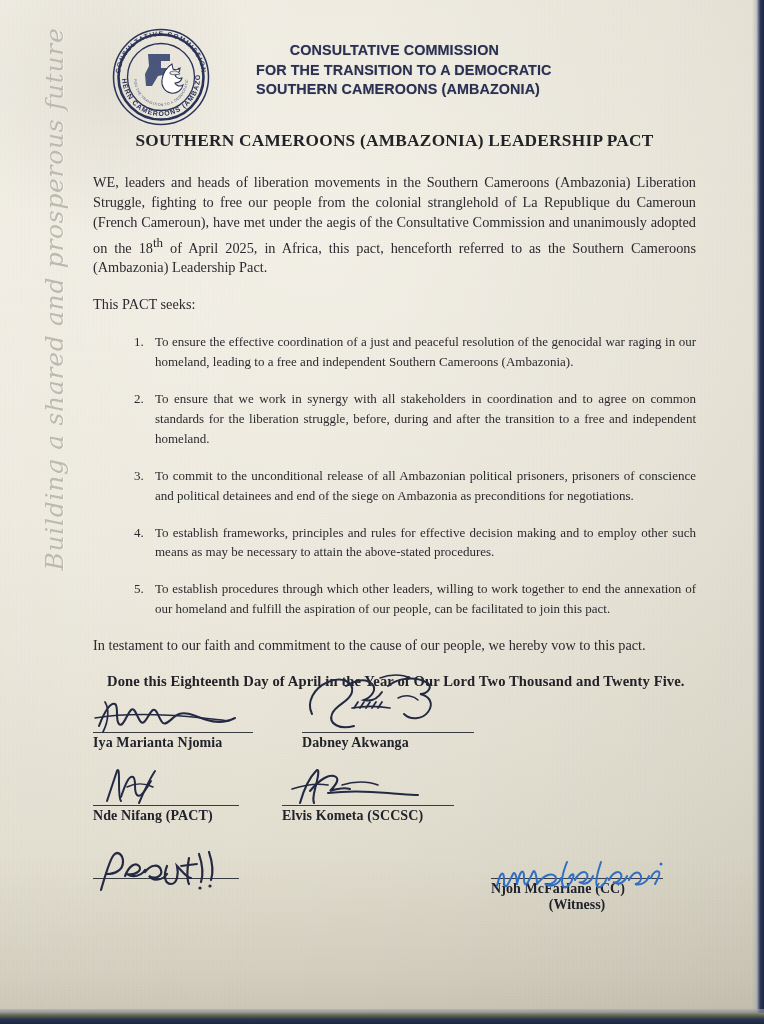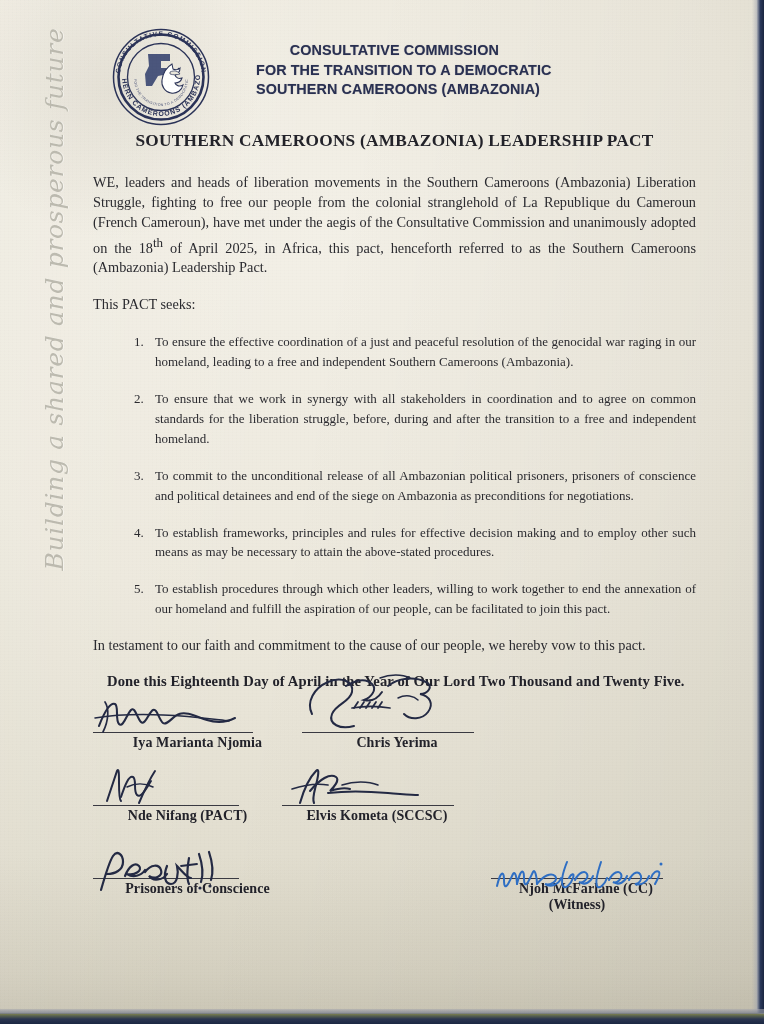--- a/index.html
+++ b/index.html
@@ -211,21 +211,20 @@
   .sig-rule.w1 { width: 160px; }
   .sig-rule.w2 { width: 168px; }
   .sig-rule.w3 { width: 172px; }
   .sig-rule.w4 { width: 146px; }
   .sig-name {
     font-size: 14px;
     font-weight: bold;
     color: #23232b;
     letter-spacing: .1px;
     white-space: nowrap;
-    text-align: center;
   }
   .sig-sub {
     font-size: 14px;
     font-weight: bold;
     color: #23232b;
     text-align: center;
     width: 172px;
   }
 
   
@@ -339,21 +338,21 @@
             <path d="M10,42 C4,30 12,16 26,10 C40,4 52,10 50,20 C48,30 34,32 30,42 C26,52 38,58 52,54" stroke-width="2" stroke-linecap="round"></path>
             <path d="M44,14 C54,8 64,6 70,12 C76,18 68,26 62,28 C70,30 76,26 80,20" stroke-width="2" stroke-linecap="round"></path>
             <path d="M52,36 L56,30 M58,36 L62,30 M64,36 L68,30 M70,36 L74,30 M76,36 L80,30" stroke-width="1.8" stroke-linecap="round"></path>
             <path d="M50,36 C62,34 76,34 88,36" stroke-width="1.7" stroke-linecap="round"></path>
             <path d="M86,14 C96,6 112,4 124,10 C132,14 126,22 118,22 C128,24 132,32 126,40 C120,48 108,48 102,42" stroke-width="2" stroke-linecap="round"></path>
             <path d="M96,26 C104,22 112,24 116,28" stroke-width="1.5" stroke-linecap="round"></path>
             <path d="M78,6 C88,2 100,2 108,6" stroke-width="1.5" stroke-linecap="round"></path>
           </svg>
         </div>
         <div class="sig-rule w3"></div>
-        <div class="sig-name">Chris Yerima</div>
+        <div class="sig-name">Dabney Akwanga</div>
       </div>
     </div>
 
     <div class="sig-row">
 
 
       <div class="sig-cell c2">
         <div class="ink">
           <svg width="110" height="40" viewBox="0 0 110 40">
             <path d="M14,34 C18,22 22,10 24,4 C26,0 26,8 26,16 C26,24 26,32 28,34" stroke-width="2" stroke-linecap="round"></path>
@@ -391,21 +390,20 @@
             <path d="M52,22 C58,14 66,14 68,20 C70,26 62,30 56,26 C60,32 70,30 74,24" stroke-width="2.2" stroke-linecap="round"></path>
             <path d="M74,16 C70,26 72,34 78,34 C84,34 86,24 84,16 C90,22 94,28 98,28" stroke-width="2.2" stroke-linecap="round"></path>
             <path d="M96,8 C94,20 94,30 96,34" stroke-width="2.2" stroke-linecap="round"></path>
             <path d="M88,16 L104,14" stroke-width="1.8" stroke-linecap="round"></path>
             <path d="M106,4 C110,16 110,26 108,32 M116,2 C120,14 120,24 118,30" stroke-width="2.2" stroke-linecap="round"></path>
             <circle cx="107" cy="38" r="1.6" fill="#242a44"></circle>
             <circle cx="117" cy="36" r="1.6" fill="#242a44"></circle>
           </svg>
         </div>
         <div class="sig-rule w4"></div>
-        <div class="sig-name">Prisoners of Conscience</div>
       </div>
 
       <div class="sig-cell c2"></div>
 
       <div class="sig-cell c3">
         <div class="ink blue">
           <svg width="178" height="40" viewBox="0 0 178 40">
             <path d="M6,30 C8,22 10,16 12,18 C14,20 12,28 14,30 C16,32 20,22 22,18 C24,14 26,22 26,28" stroke-width="2" stroke-linecap="round"></path>
             <path d="M26,28 C28,20 30,14 32,16 C34,18 32,26 34,28 C36,30 40,20 42,16 C44,12 46,22 46,28" stroke-width="2" stroke-linecap="round"></path>
             <path d="M46,28 C52,20 60,16 64,20 C68,24 60,30 54,28 C60,32 68,28 70,22" stroke-width="2" stroke-linecap="round"></path>

